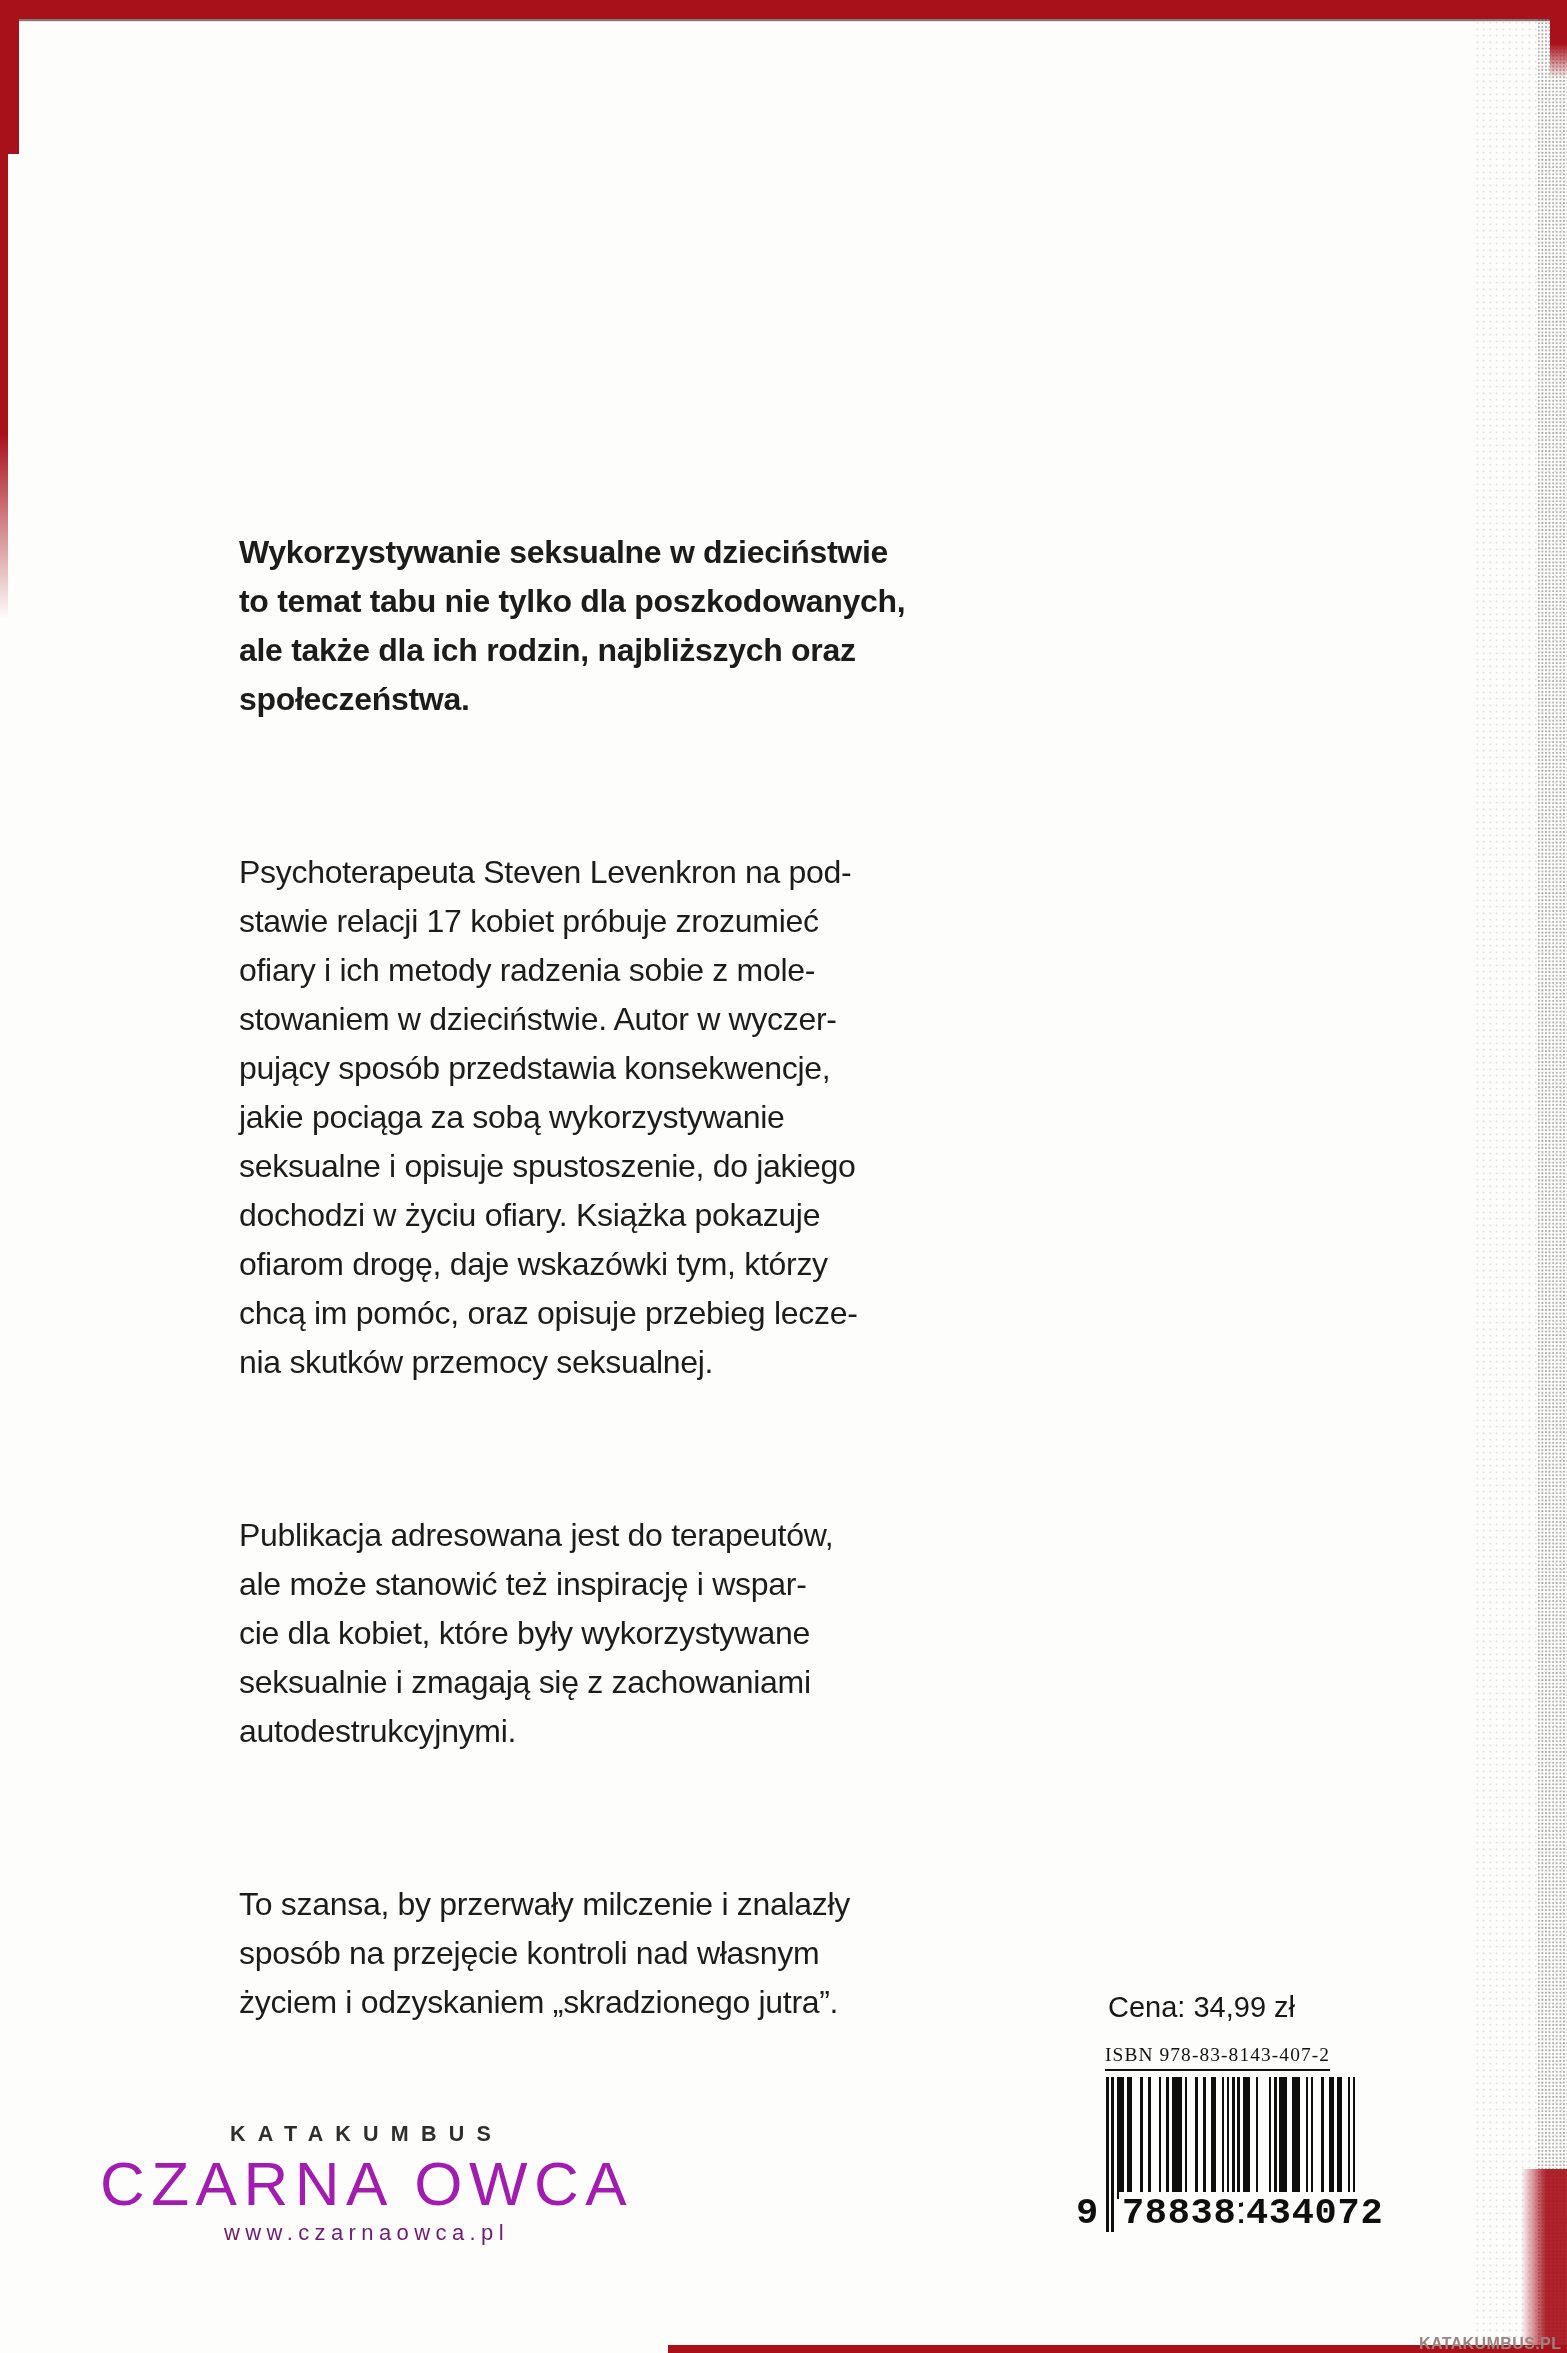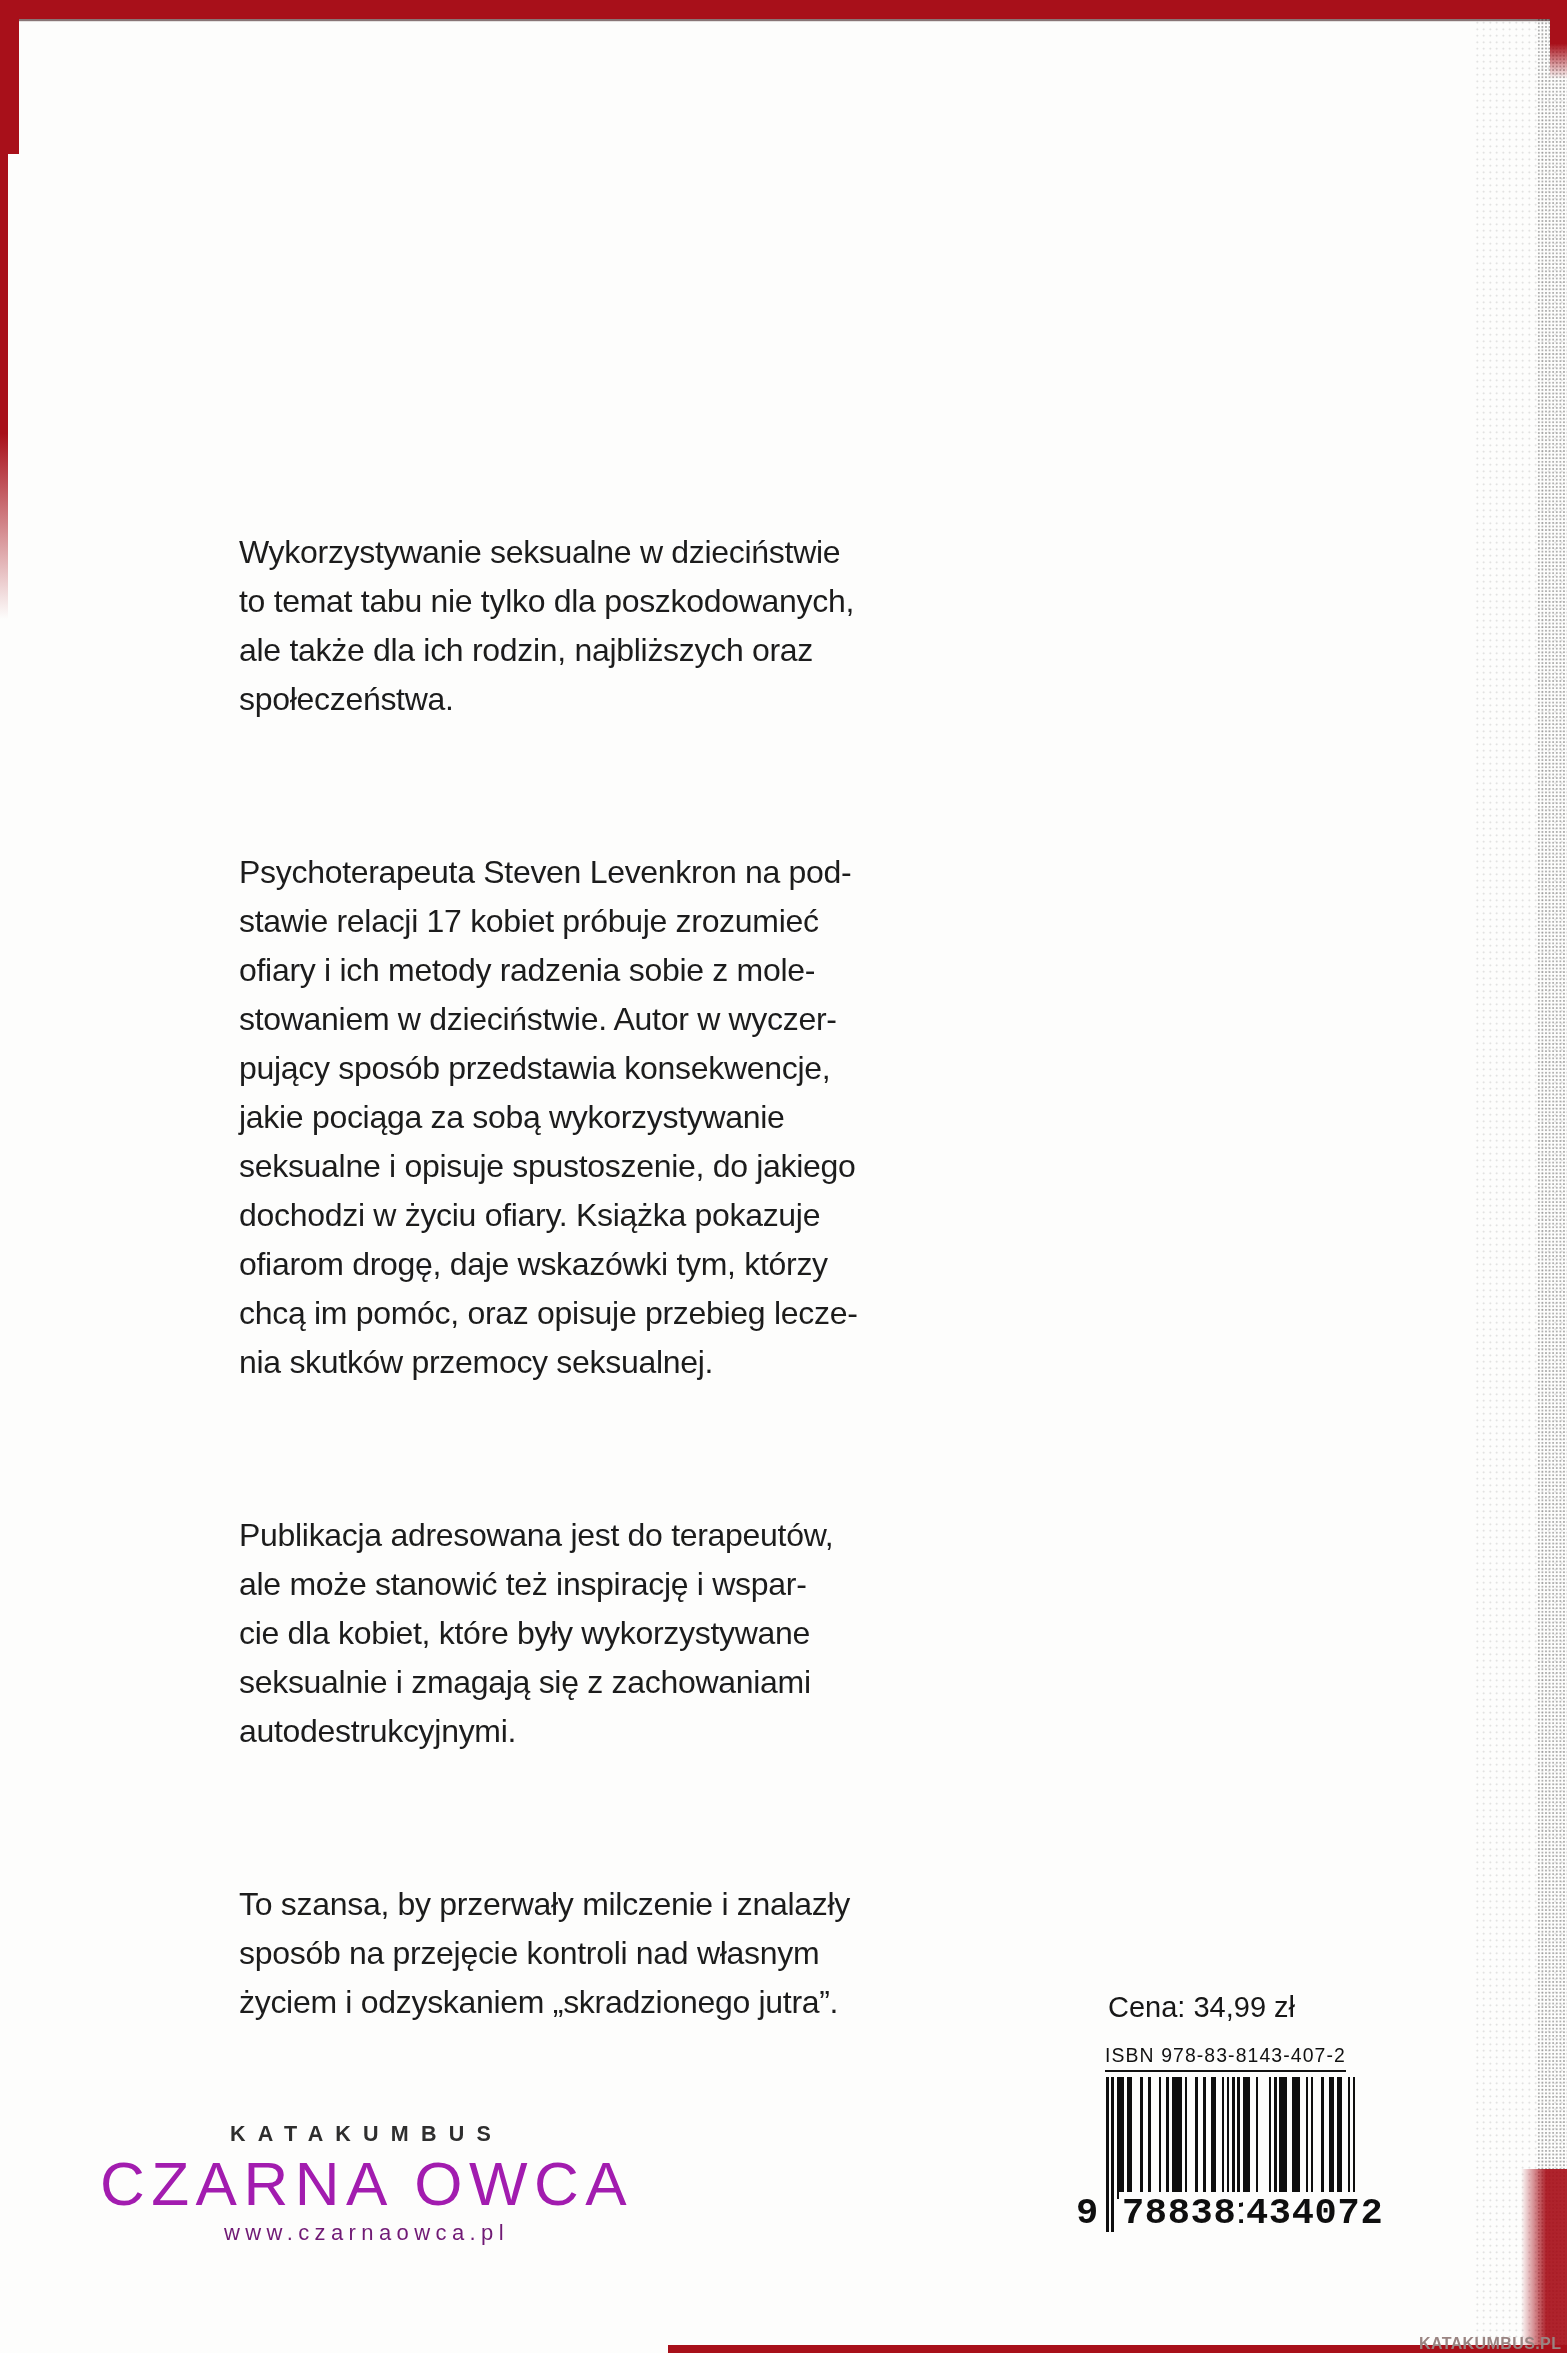--- a/index.html
+++ b/index.html
@@ -37,29 +37,29 @@
   .edge-bottom-right{right:0;bottom:0;width:46px;height:185px;
     background:linear-gradient(to left,#a8101a 45%,rgba(168,16,26,0));
     opacity:.92;}
   
   .blurb{
     position:absolute;left:239px;top:430px;width:761px;
     font-size:32px;line-height:49px;letter-spacing:-0.3px;
     white-space:pre;color:#1c1c1c;
   }
   .blurb p{margin:0 0 26px 0;white-space:pre;}
-  .blurb p.lead{font-weight:normal;}
+  .blurb p.lead{font-weight:bold;}
   
   .price{
     position:absolute;left:1108px;top:1991px;
     font-size:29px;color:#171717;
   }
   .isbn-label{
     position:absolute;left:1105px;top:2044px;
-    font-family:Liberation Sans, sans-serif;
+    font-family:Liberation Serif, serif;
     font-size:19.4px;letter-spacing:1.1px;color:#111;
     border-bottom:2.9px solid #111;padding-bottom:2.9px;text-align:right;
   }
   
   .barcode{
     position:absolute;left:1106px;top:2077px;width:249px;height:159px;
     display:flex;align-items:flex-start;
   }
   .bc-mod{flex:1 0 auto;height:122px;}
   .bc-mod.bar{background:#0e0e0e;}

